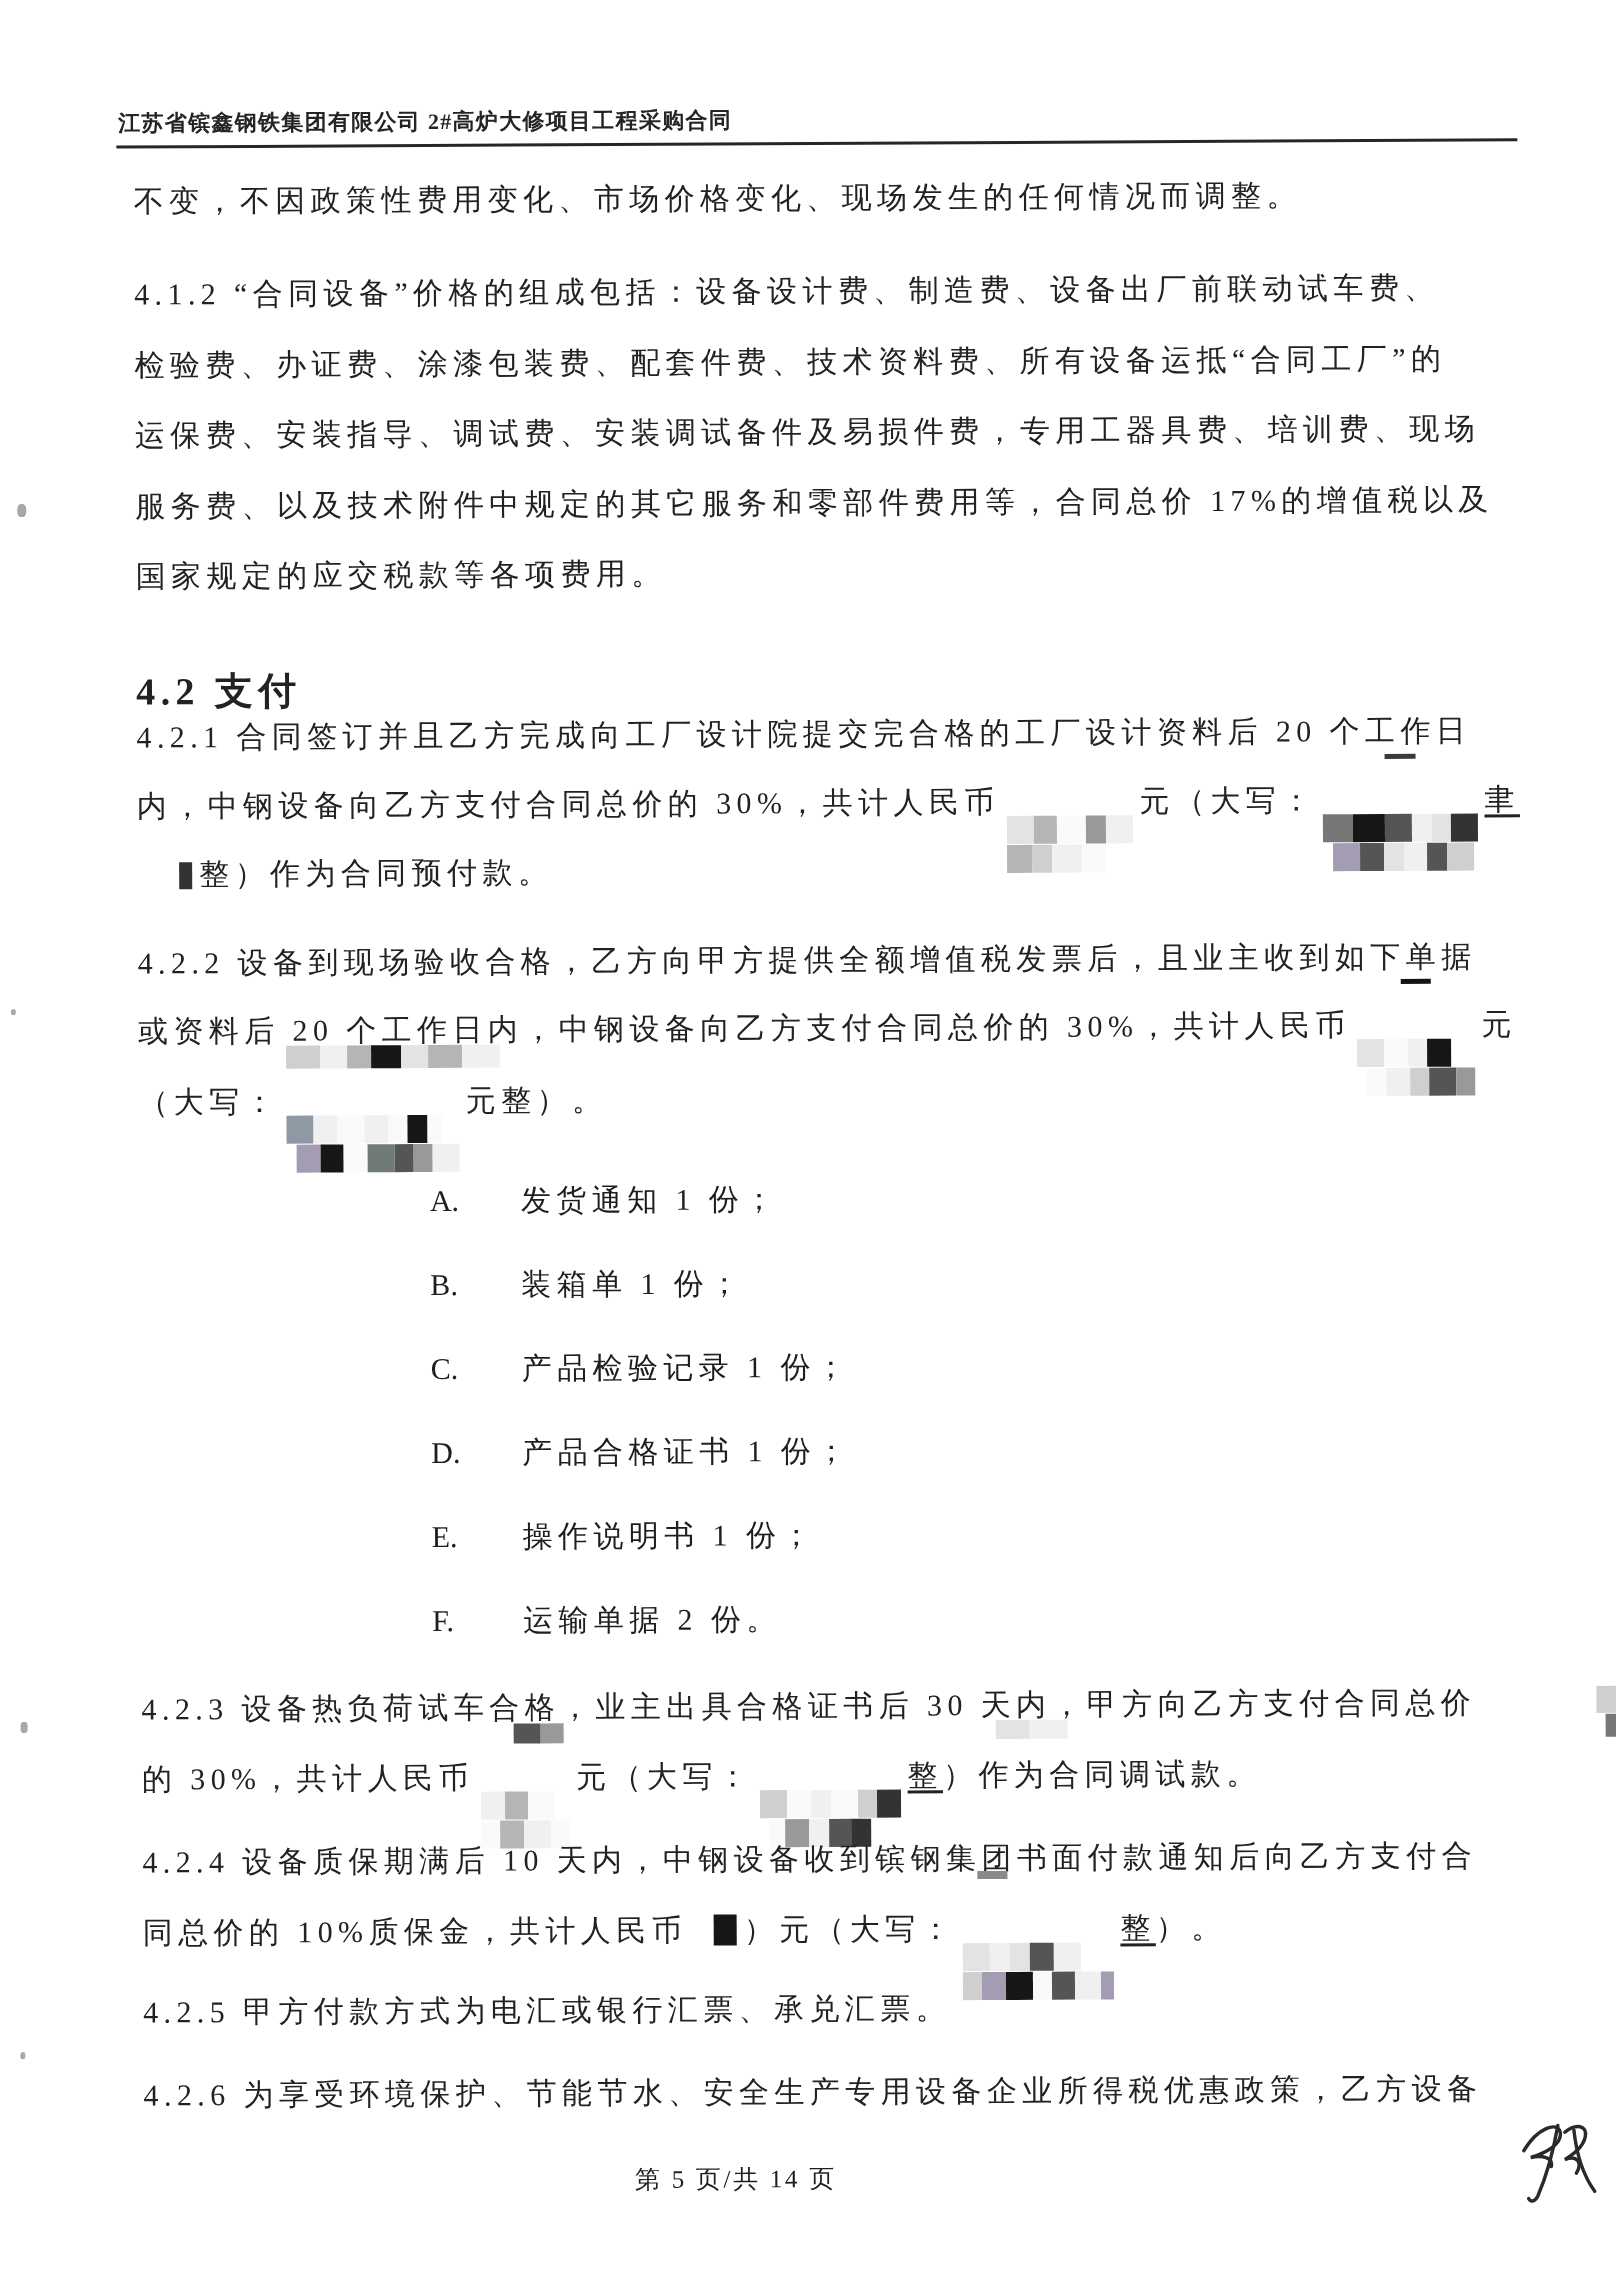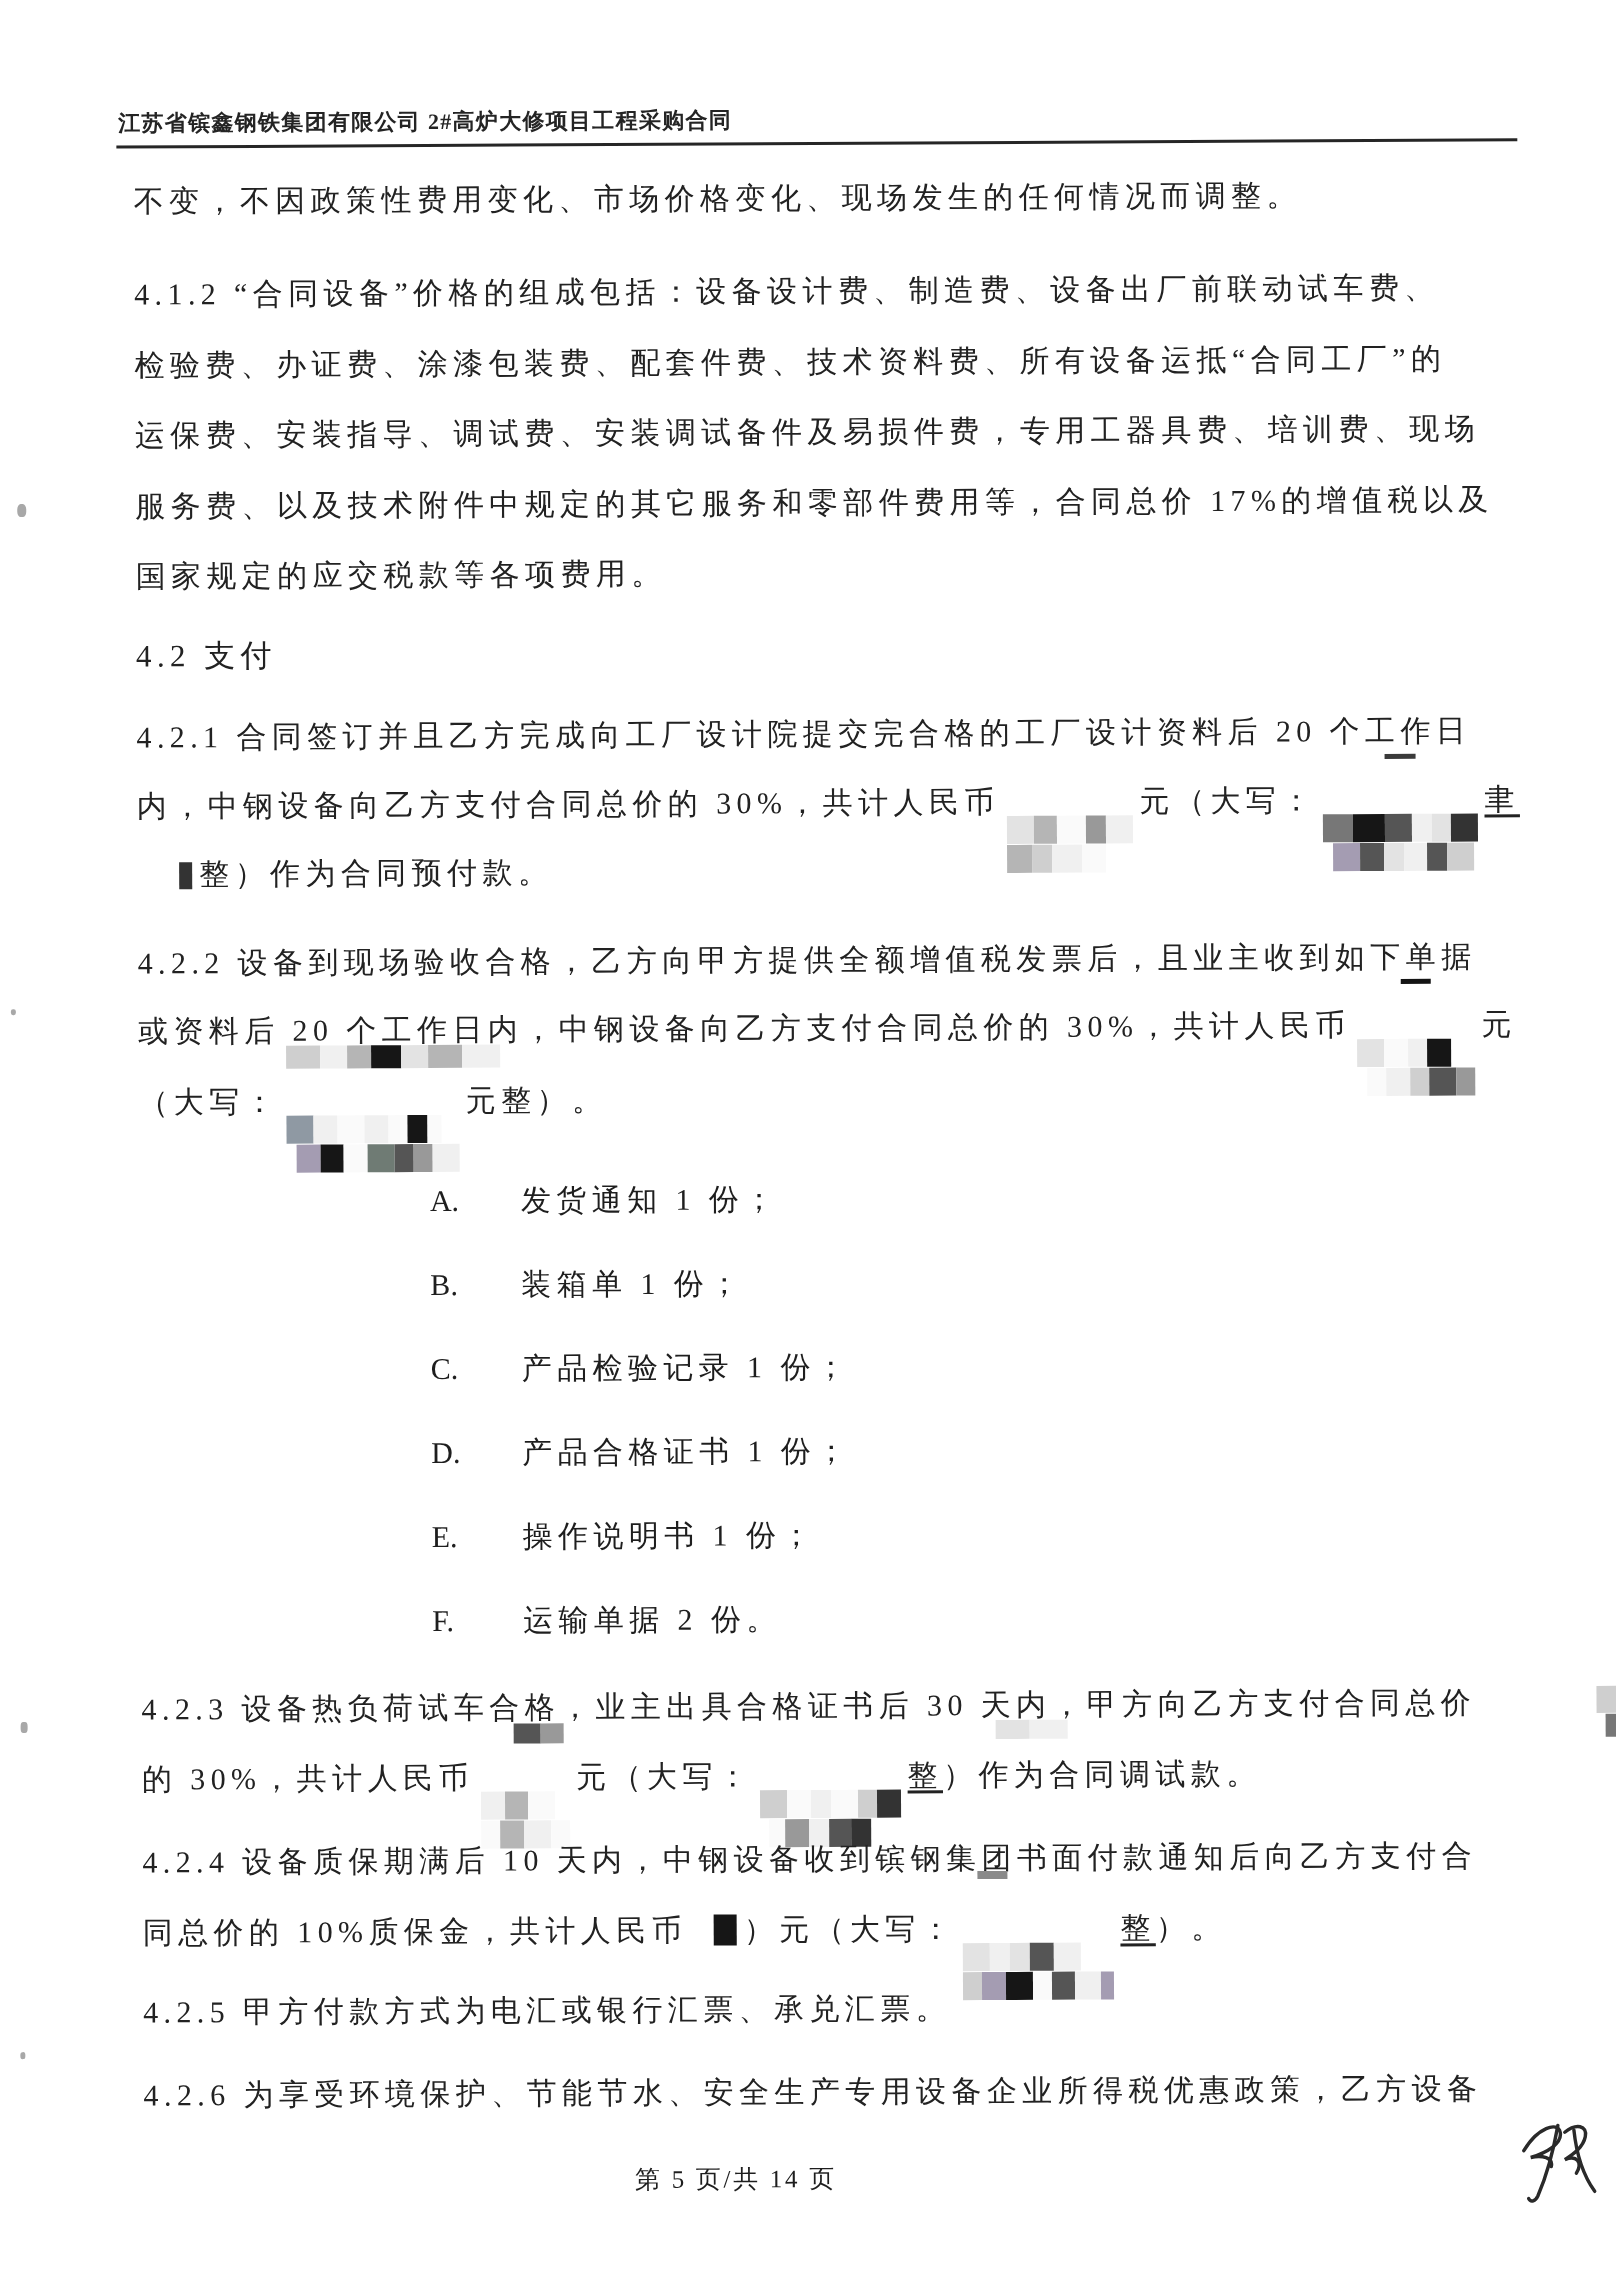--- a/index.html
+++ b/index.html
@@ -4,21 +4,21 @@
 <style>
   html,body{margin:0;padding:0;background:#e8e8e8;}
   .page{position:relative;width:1616px;height:2295px;background:#ffffff;overflow:hidden;
         font-family:"Liberation Serif","DejaVu Serif",serif;color:#1e1e1e;}
   .tilt{position:absolute;inset:0;transform:rotate(-0.3deg);transform-origin:50% 45%;}
   .hdr{position:absolute;left:123px;top:105px;font-size:22px;font-weight:bold;
        letter-spacing:1.3px;white-space:nowrap;color:#242424;}
   .rule{position:absolute;left:121px;top:142px;width:1401px;height:2.7px;background:#262626;}
   .ln{position:absolute;left:138px;font-size:30px;letter-spacing:5.4px;line-height:1;
       white-space:nowrap;color:#222;}
-  .bold{font-weight:normal;font-size:31px;}
+  .bold{font-weight:bold;font-size:38px;margin-top:32px;}
   .docrow{position:absolute;left:429px;font-size:30px;letter-spacing:5.4px;line-height:1;white-space:nowrap;}
   .doclabel{display:inline-block;width:91px;letter-spacing:0;}
   .ftr{position:absolute;left:629px;top:2162px;font-size:25px;letter-spacing:2.7px;white-space:nowrap;}
   .ul{text-decoration:underline;text-underline-offset:4.7px;}
   
   .rx{display:inline-flex;flex-direction:column;margin:0 6.7px;vertical-align:-32px;}
   .rx.one{vertical-align:-5.4px;}
   .rxr{display:flex;}
   .rxr+.rxr{margin-top:1.3px;}
   .c{flex:none;width:24px;height:28px;}

